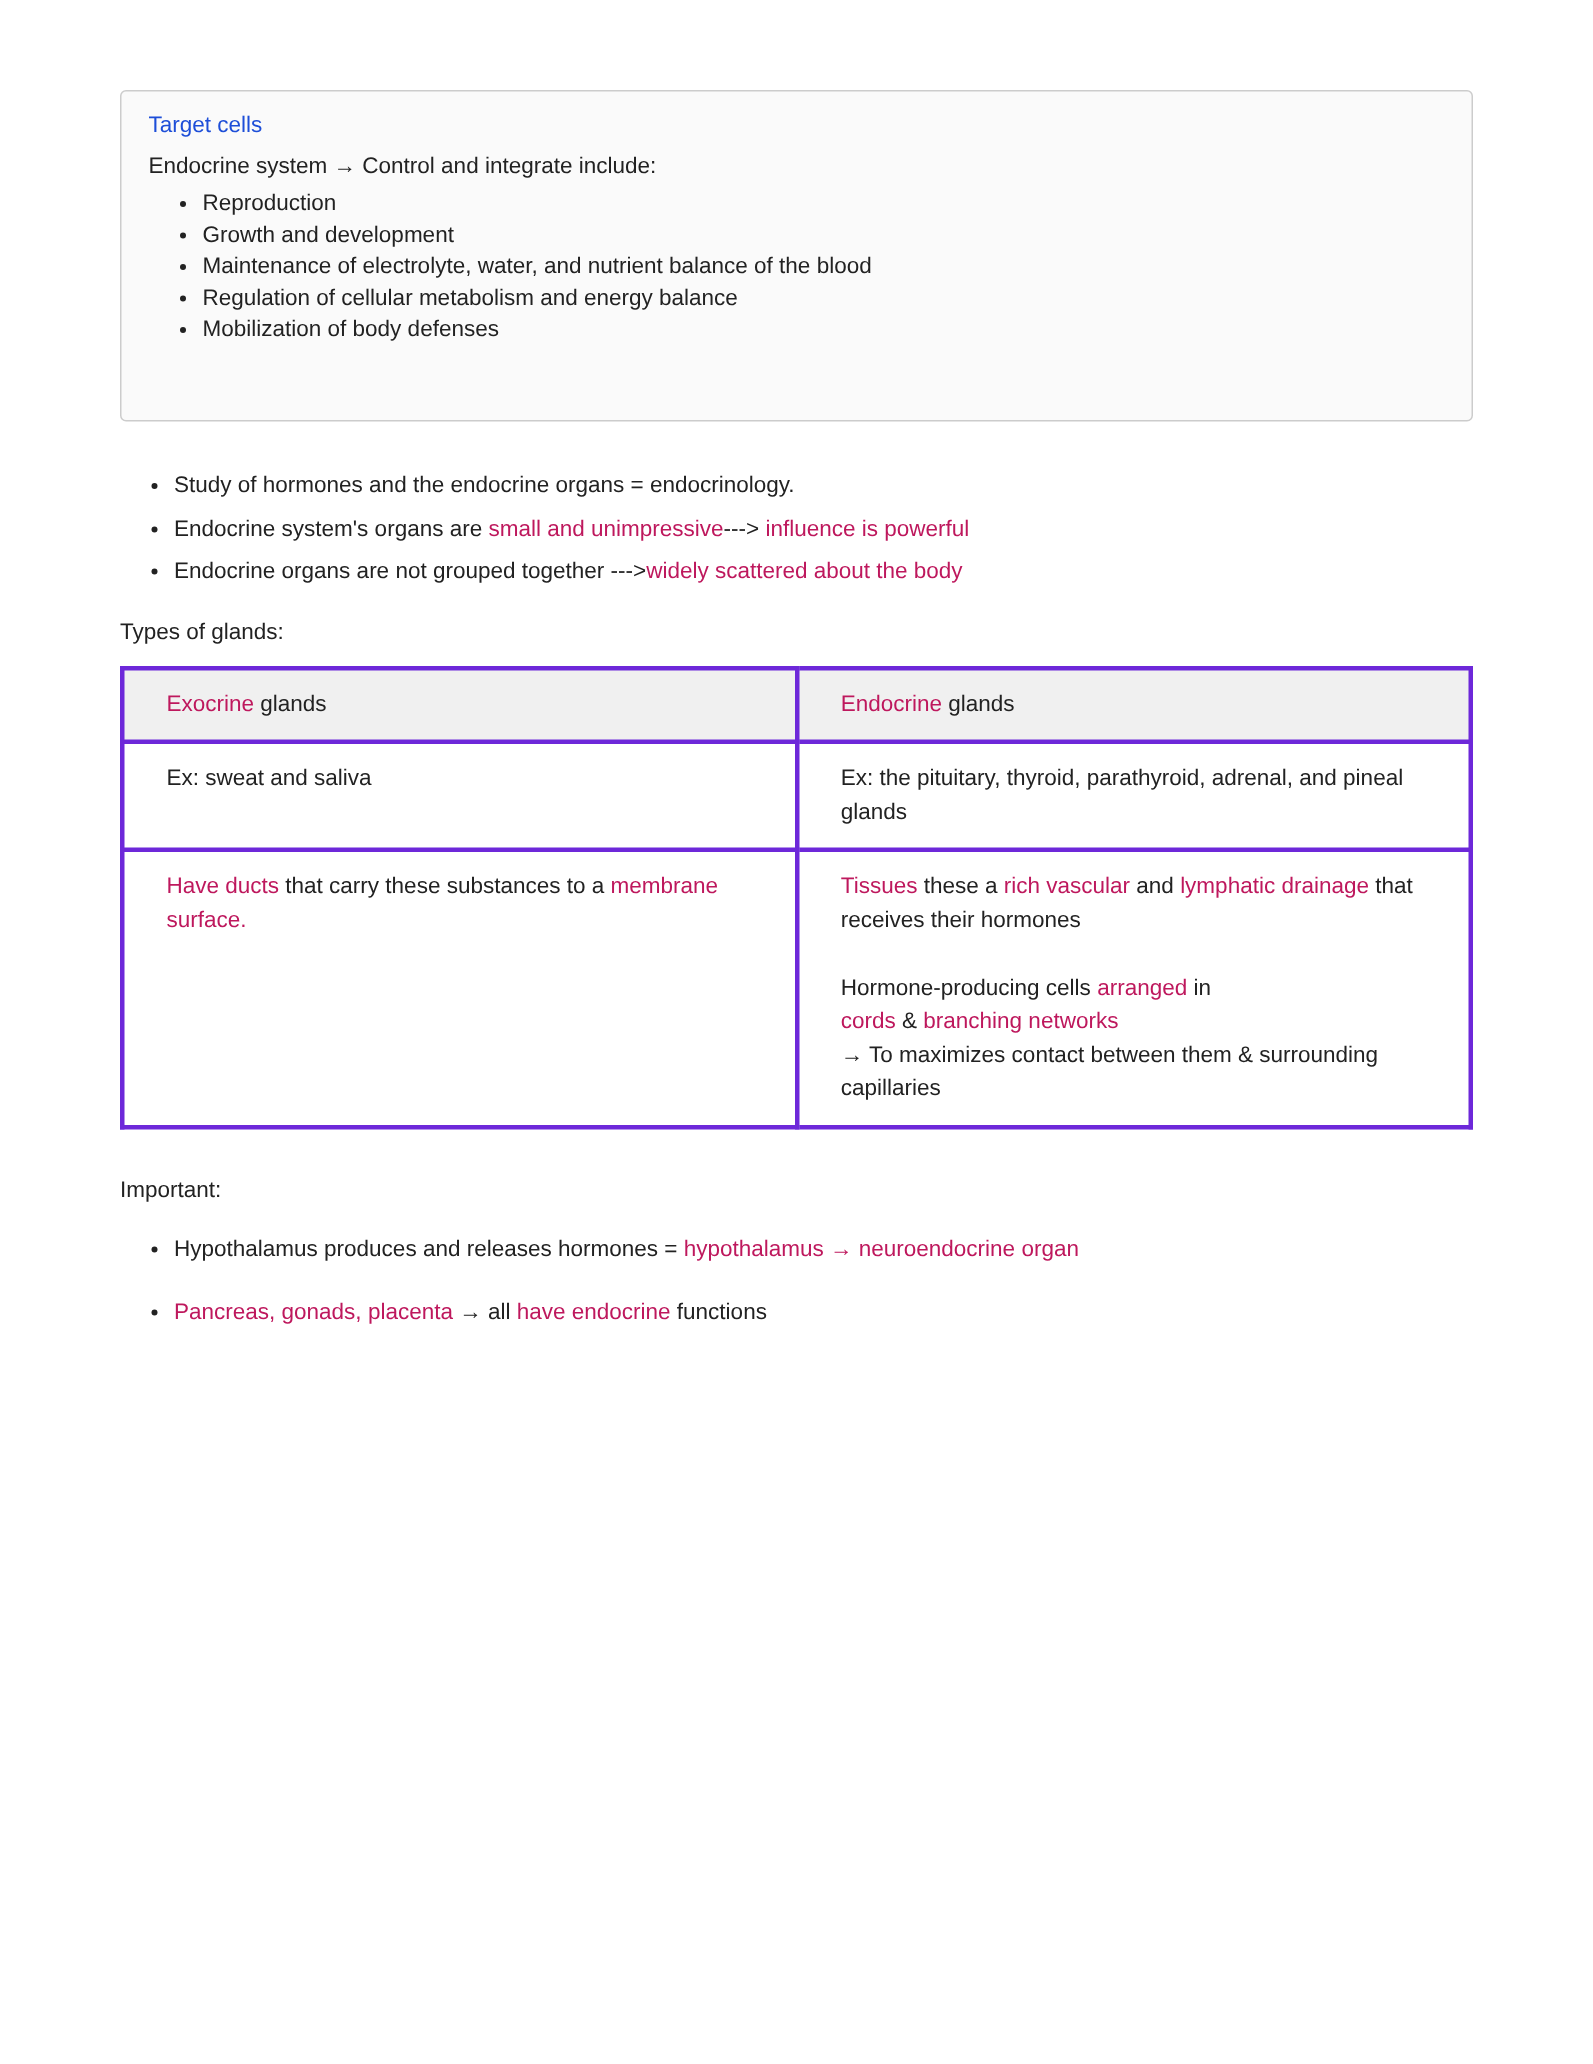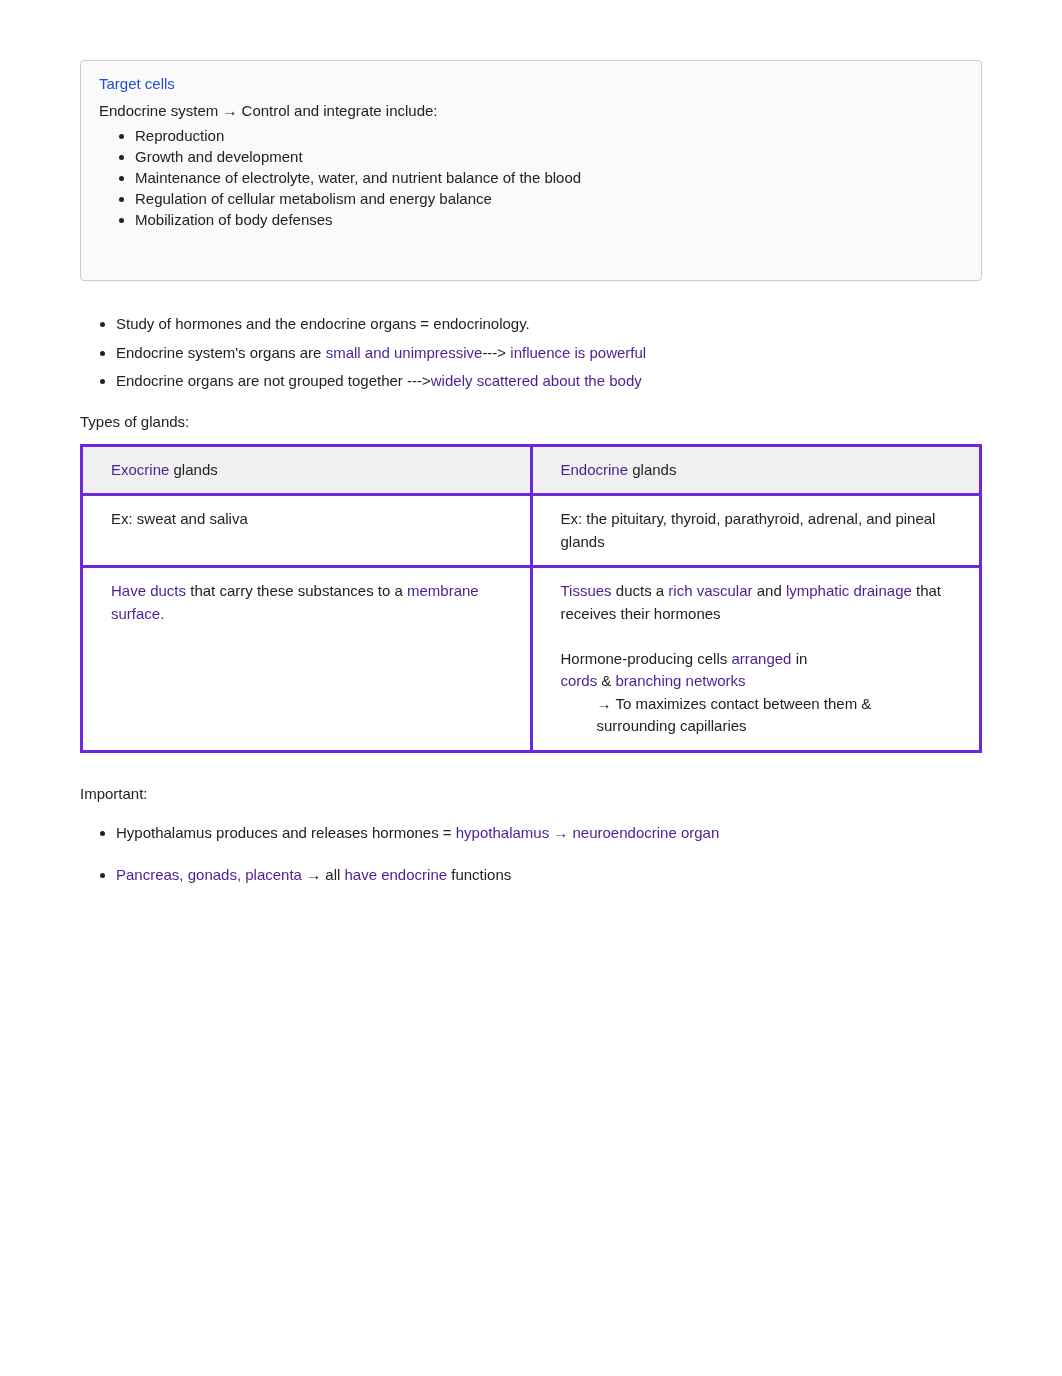--- a/index.html
+++ b/index.html
@@ -10,21 +10,21 @@
     body {
       background: #ffffff;
       font-family: Arial, sans-serif;
       font-size: 15px;
       color: #222222;
       width: 1062px;
       min-height: 1376px;
       padding: 60px 80px;
     }
     .red {
-      color: #4c1d95;
+      color: #be185d;
     }
     .box-section {
       border: 1px solid #cccccc;
       border-radius: 4px;
       padding: 14px 18px;
       margin-bottom: 32px;
       background: #fafafa;
     }
     .box-title {
       font-size: 15px;
@@ -82,21 +82,20 @@
     .important-list {
       margin-left: 36px;
     }
     .important-list li {
       list-style-type: disc;
       margin-bottom: 6px;
       line-height: 1.5;
       margin-top: 20px;
     }
     .indent-arrow {
-      margin-left: 36px;
       display: block;
     }
   </style>
 </head>
 <body>
 
 <div class="box-section">
   <div class="box-title">Target cells</div>
   <div class="box-intro">Endocrine system → Control and integrate include:</div>
   <ul>
@@ -145,21 +144,21 @@
         <span>Ex: the pituitary, thyroid, parathyroid, adrenal, and pineal glands</span>
       </td>
     </tr>
 
 
     <tr>
       <td>
         <span class="red">Have ducts</span><span> that carry these substances to a </span><span class="red">membrane surface.</span>
       </td>
       <td>
-        <span class="red">Tissues</span><span> ducts a </span><span class="red">rich vascular</span><span> and </span><span class="red">lymphatic drainage</span><span> that receives their hormones</span>
+        <span class="red">Tissues</span><span> these a </span><span class="red">rich vascular</span><span> and </span><span class="red">lymphatic drainage</span><span> that receives their hormones</span>
         <br><br>
         <span>Hormone-producing cells </span><span class="red">arranged</span><span> in<br></span>
         <span class="red">cords</span><span> &amp; </span><span class="red">branching networks</span>
         <br>
         <span class="indent-arrow">→  To maximizes contact between them &amp; surrounding capillaries</span>
       </td>
     </tr>
   </tbody>
 </table>
 

